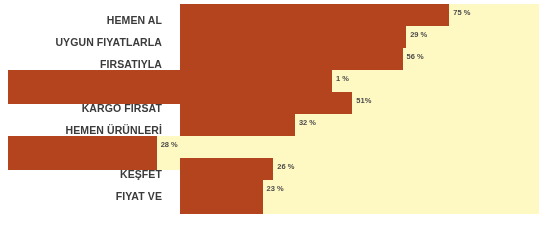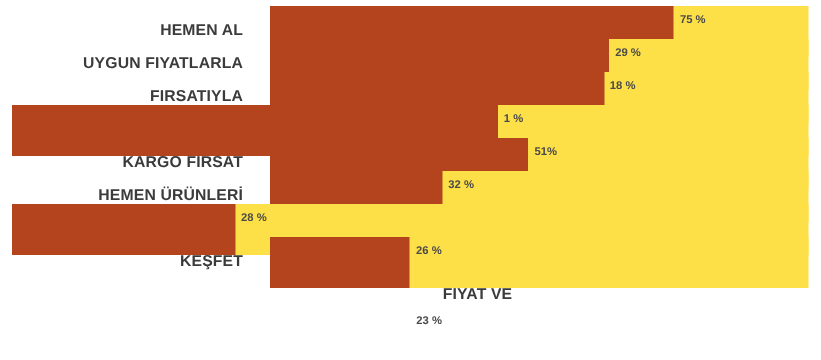--- a/index.html
+++ b/index.html
@@ -27,39 +27,38 @@
     height: 100%;
   }
   .row {
     display: flex;
     align-items: center;
     height: 17px;
     margin-bottom: 5px;
   }
   .row:last-child {
     margin-bottom: 0;
-    flex-direction: column;
   }
   .cat-label {
     width: 172px;
     text-align: right;
     padding-right: 18px;
     box-sizing: border-box;
     font-size: 10.5px;
     font-weight: bold;
     color: #3b3b3b;
     letter-spacing: 0.1px;
     white-space: nowrap;
     line-height: 17px;
   }
   .track {
     position: relative;
     flex: 1;
     height: 34px;
-    background: #fde047;
+    background: #fef9c3;
   }
   .bar {
     position: absolute;
     left: 0;
     top: 0;
     bottom: 0;
     background: #b4441e;
   }
   .val-label {
     position: absolute;
@@ -92,21 +91,21 @@
       <div class="track">
         <div class="bar" style="width:63%"></div>
         <div class="val-label" style="left:63%">29 %</div>
       </div>
     </div>
 
     <div class="row">
       <div class="cat-label">FIRSATIYLA</div>
       <div class="track">
         <div class="bar" style="width:62%"></div>
-        <div class="val-label" style="left:62%">18 %</div>
+        <div class="val-label" style="left:62%">56 %</div>
       </div>
     </div>
 
     <div class="row">
       <div class="track">
         <div class="bar" style="width:61%"></div>
         <div class="val-label" style="left:61%">1 %</div>
       </div>
     </div>
 

